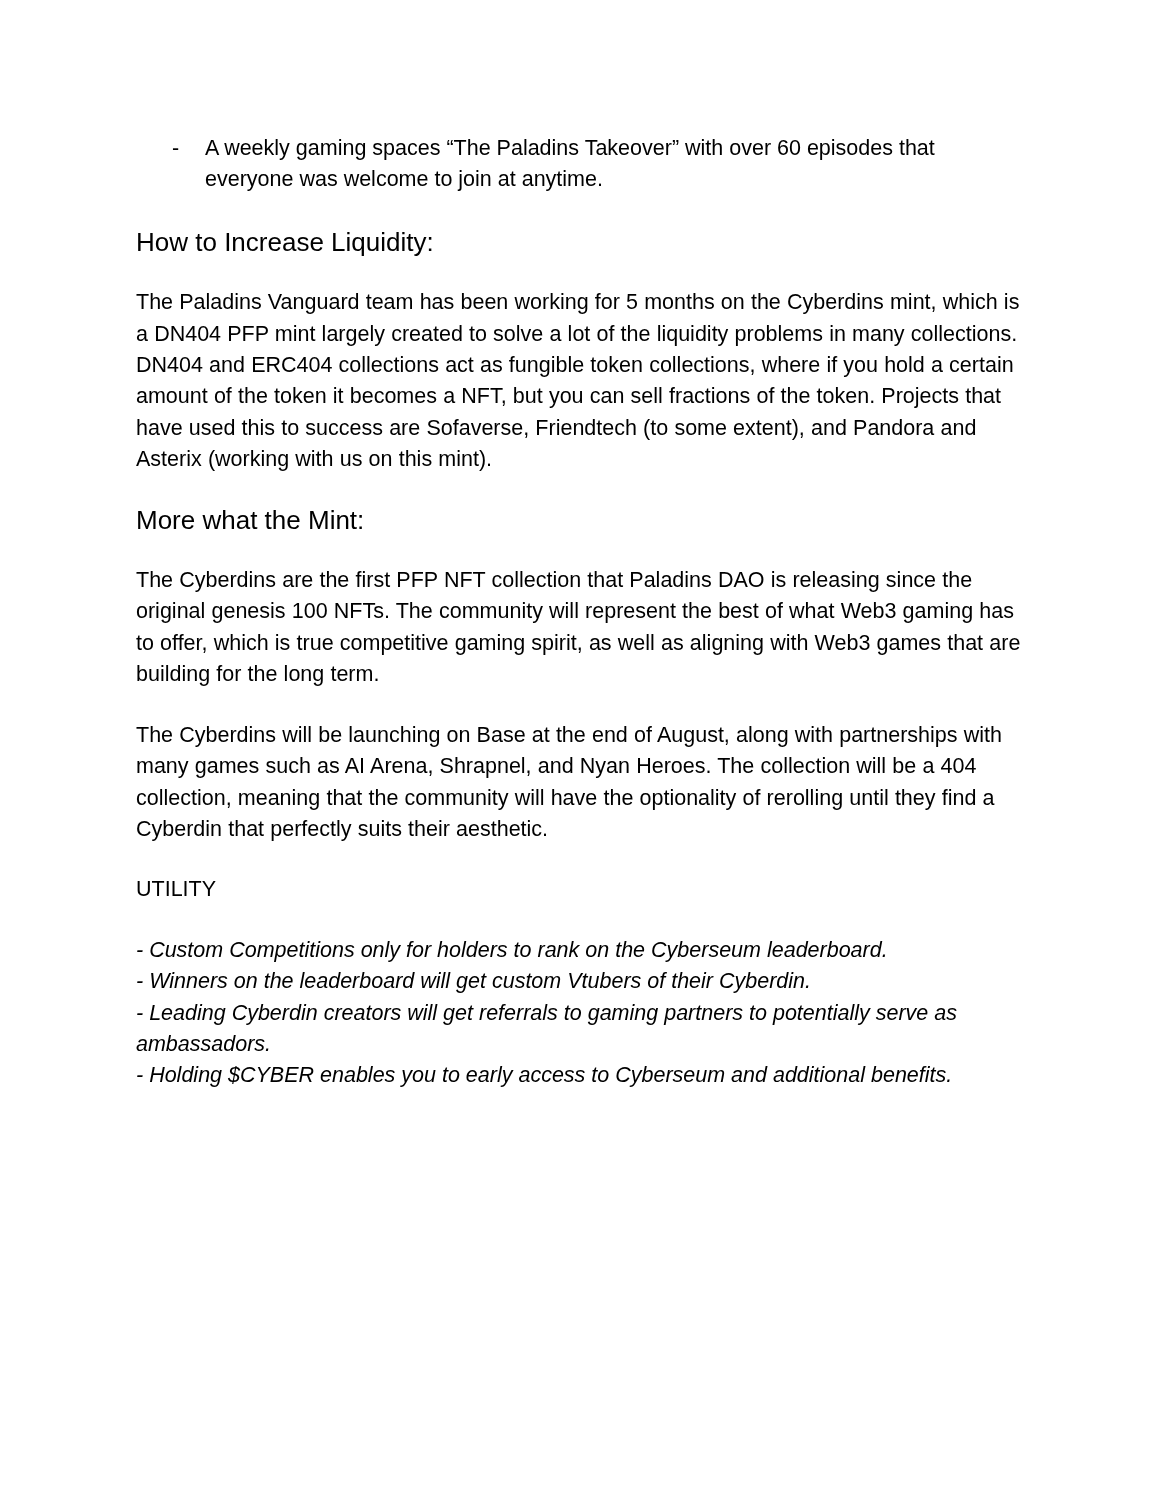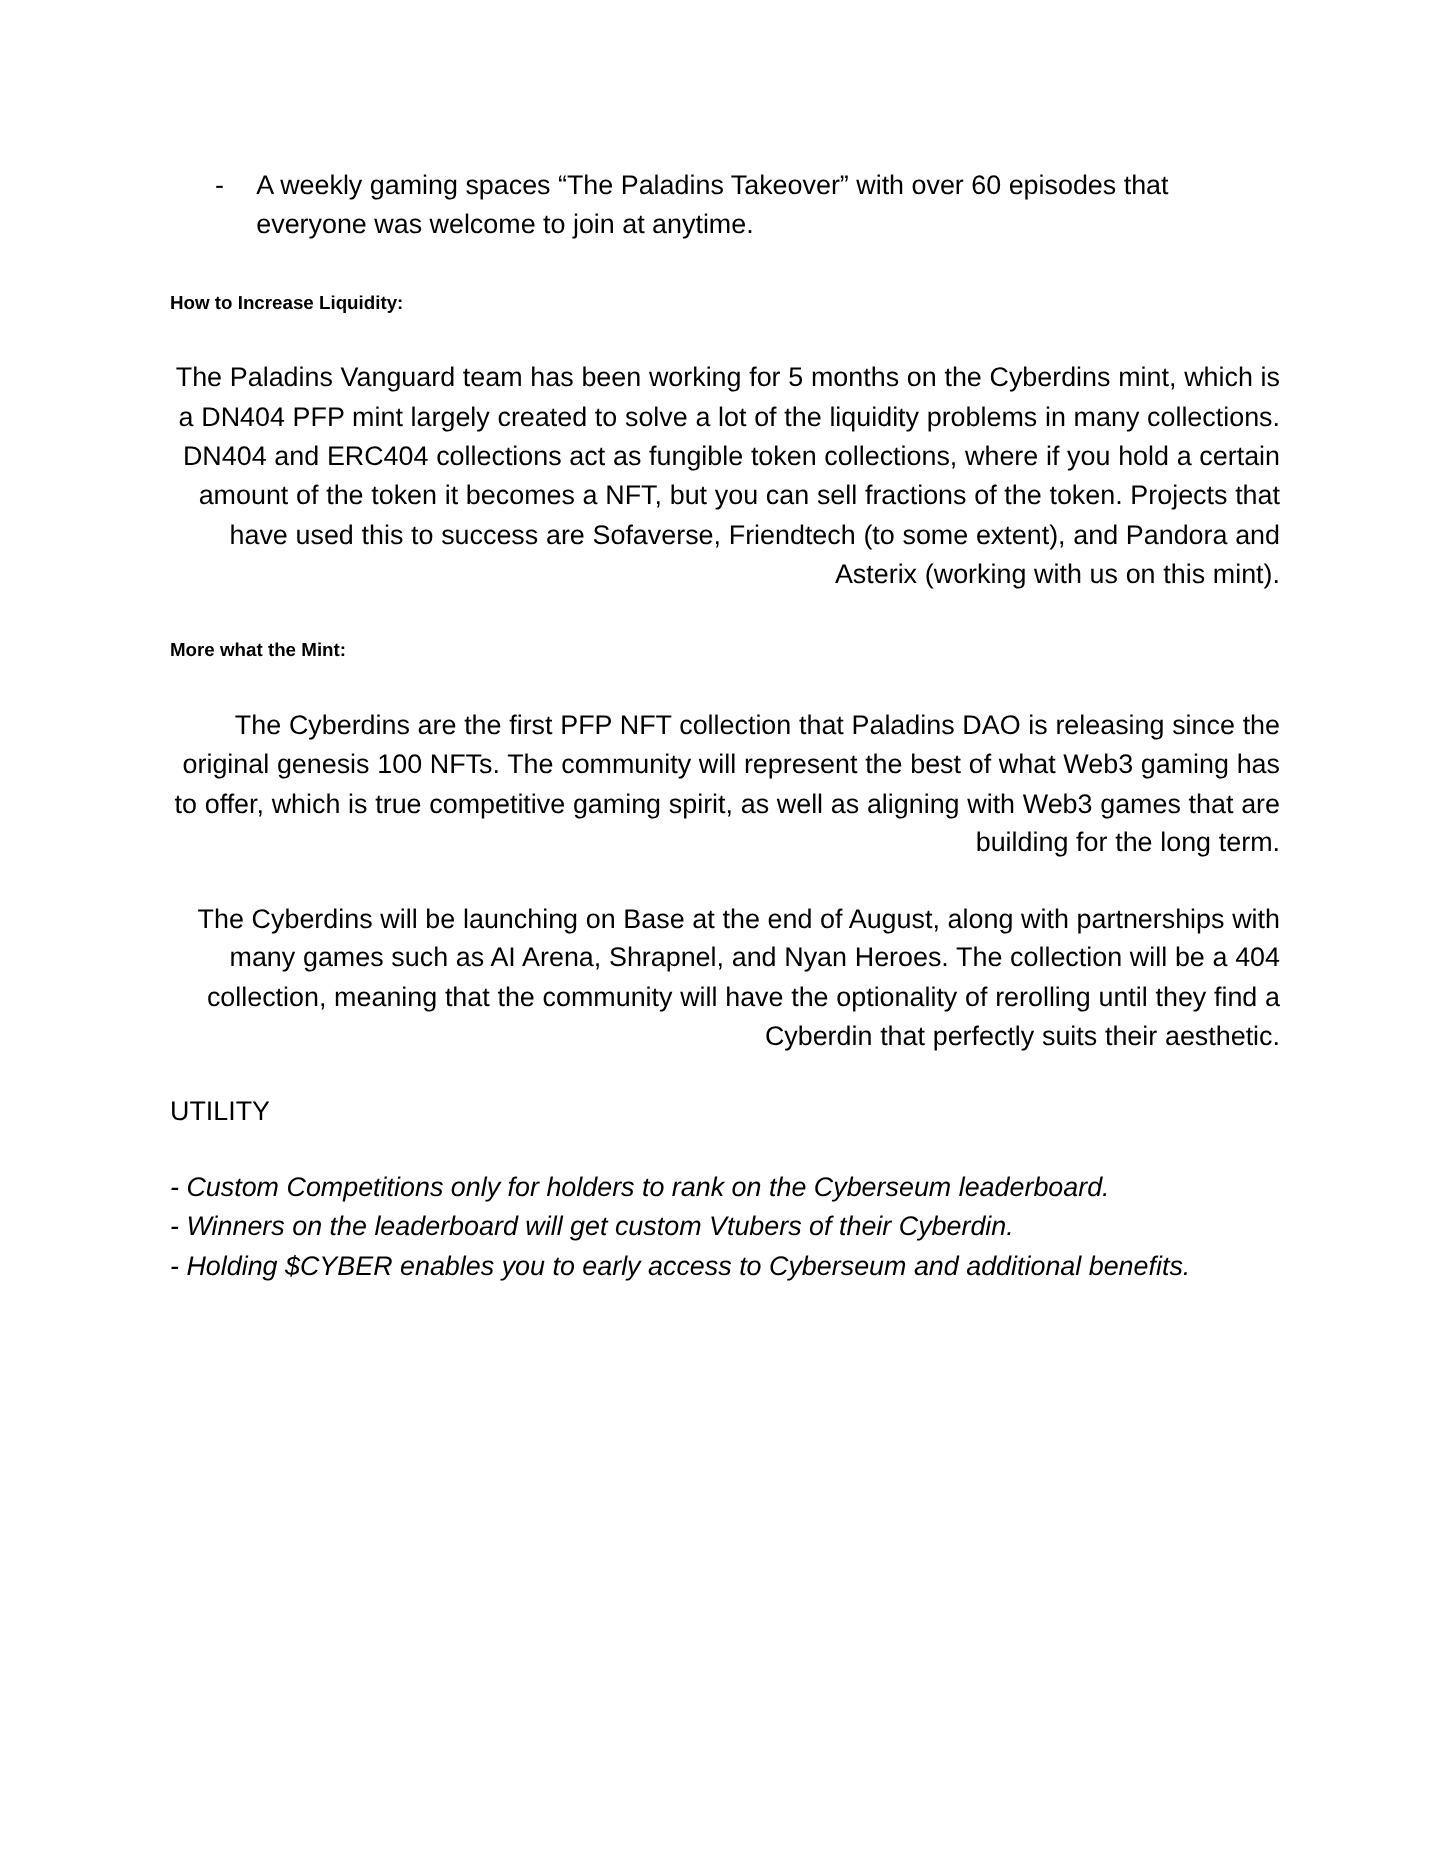--- a/index.html
+++ b/index.html
@@ -25,26 +25,26 @@
     left: 136px;
     top: 133px;
     width: 888px;
   }
   .para {
     font-size: 21.5px;
     line-height: 31.4px;
     margin: 0 0 29px 0;
     letter-spacing: 0.0px;
     word-spacing: 0.2px;
-    text-align: right;
+    text-align: left;
   }
   .heading {
-    font-size: 15px;
+    font-size: 26px;
     line-height: 31.4px;
-    font-weight: bold;
+    font-weight: normal;
     margin: 0 0 29px 0;
   }
   .plain-heading {
     font-size: 21.5px;
     line-height: 31.4px;
     font-weight: normal;
     margin: 12px 0 29px 0;
   }
   
   .dash-list {
@@ -102,17 +102,18 @@
     <p class="para">The Cyberdins are the first PFP NFT collection that Paladins DAO is releasing since the original genesis 100 NFTs. The community will represent the best of what Web3 gaming has to offer, which is true competitive gaming spirit, as well as aligning with Web3 games that are building for the long term.</p>
 
     <p class="para">The Cyberdins will be launching on Base at the end of August, along with partnerships with many games such as AI Arena, Shrapnel, and Nyan Heroes. The collection will be a 404 collection, meaning that the community will have the optionality of rerolling until they find a Cyberdin that perfectly suits their aesthetic.</p>
 
 
     <p class="plain-heading">UTILITY</p>
 
     <ul class="util-list">
       <li>- Custom Competitions only for holders to rank on the Cyberseum leaderboard.</li>
       <li>- Winners on the leaderboard will get custom Vtubers of their Cyberdin.</li>
+      <li>- Leading Cyberdin creators will get referrals to gaming partners to potentially serve as ambassadors.</li>
       <li>- Holding $CYBER enables you to early access to Cyberseum and additional benefits.</li>
     </ul>
 
   </div>
 </div>
 
 </body></html>

